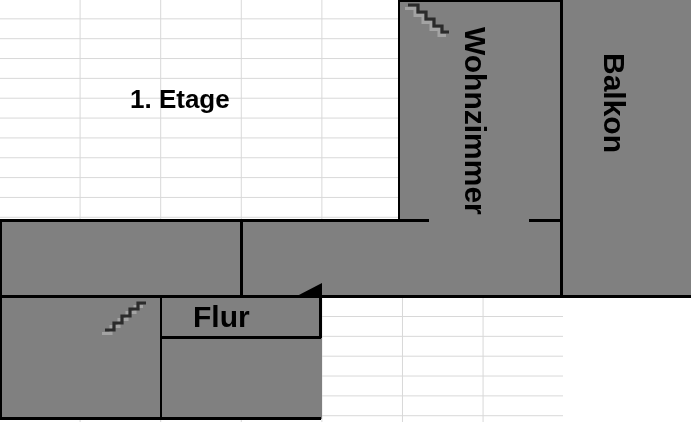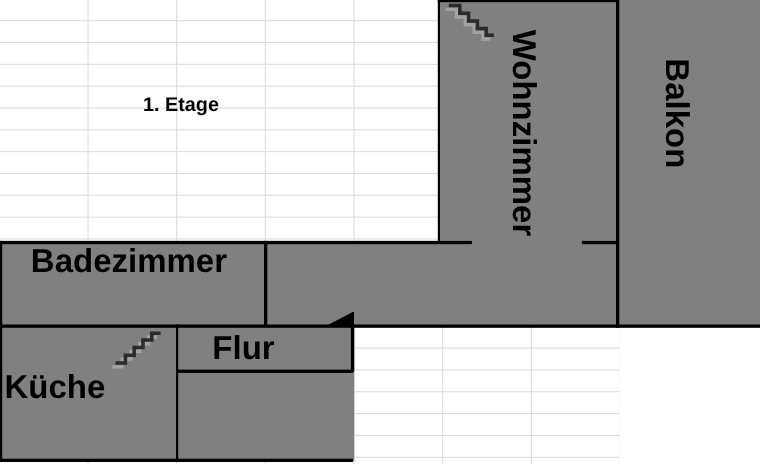--- a/index.html
+++ b/index.html
@@ -29,21 +29,21 @@
     white-space: nowrap;
   }
   .room-label.vertical {
     writing-mode: vertical-rl;
     line-height: 1.1;
   }
   .floor-label {
     position: absolute;
     color: #000000;
     font-weight: bold;
-    font-size: 18px;
+    font-size: 26px;
     line-height: 1.15;
     white-space: nowrap;
   }
   .stairs { position: absolute; }
   .triangle {
     position: absolute;
     left: 295px; top: 283px;
     width: 27px; height: 14px;
     background: #000000;
     clip-path: polygon(0 100%, 100% 0, 100% 100%);
@@ -88,20 +88,18 @@
     <path d="M1 34.5 h9 v-7 h8 v-7 h8 v-7 h8 v-6 h8" fill="none" stroke="#a3a3a3" stroke-width="3"></path>
     <path d="M4 31 h9 v-7 h8 v-7 h8 v-7 h8 v-6 h8" fill="none" stroke="#2b2b2b" stroke-width="3.2"></path>
   </svg>
 
   <div class="floor-label" style="left:130px; top:85px;">1. Etage</div>
 
   <div class="room-label vertical" style="left:459px; top:27px;">Wohnzimmer</div>
 
   <div class="room-label vertical" style="left:598px; top:53px;">Balkon</div>
 
-  <div class="room-label" style="left:28px; top:221px;">Badezimmer</div>
 
-  <div class="room-label" style="left:4px; top:336px;">Küche</div>
 
   <div class="room-label" style="left:193px; top:300px;">Flur</div>
 
 
 </div>
 
 </body></html>

